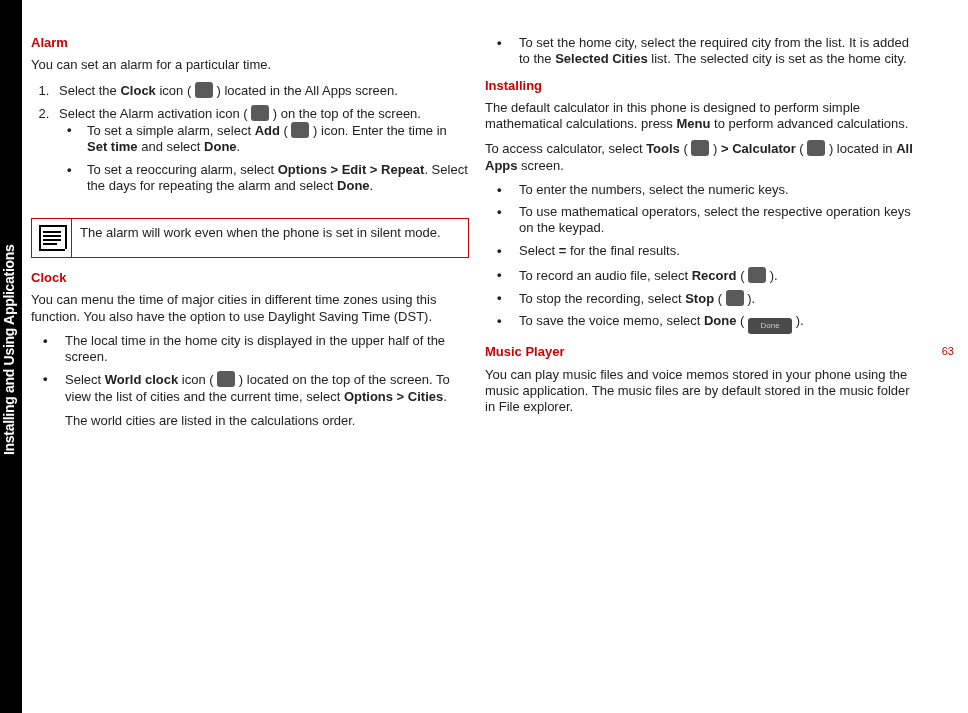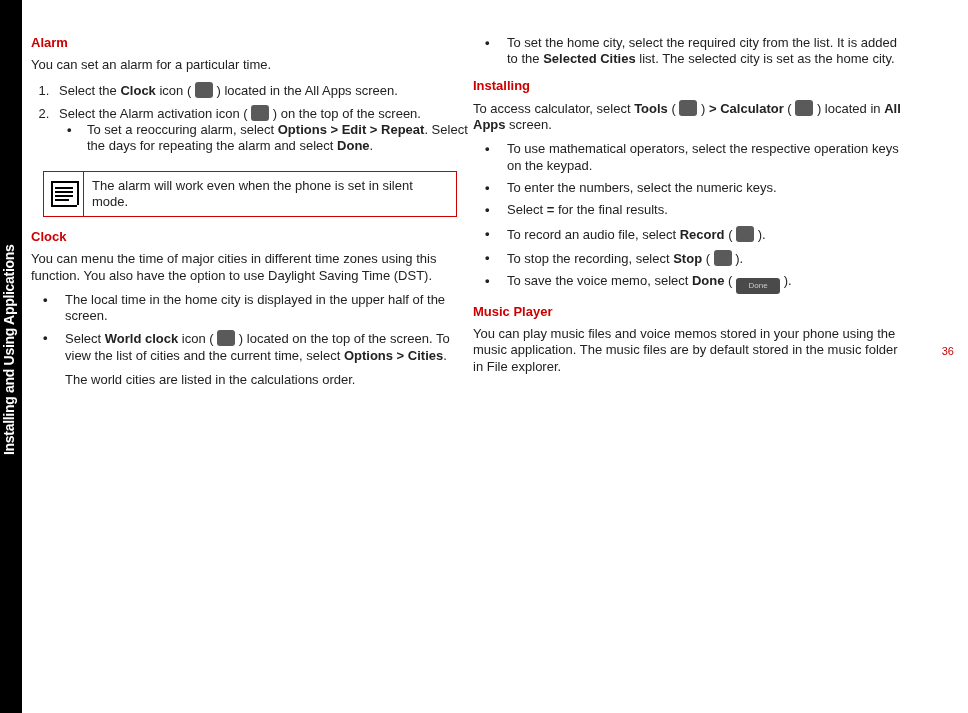--- a/index.html
+++ b/index.html
@@ -34,36 +34,36 @@
     font-family: Arial, sans-serif;
     font-stretch: condensed;
     letter-spacing: -0.3px;
   }
   .columns {
     position: absolute;
     left: 31px;
     top: 35px;
     width: 907px;
     display: flex;
-    gap: 4px;
+    gap: 16px;
   }
   .col {
     width: 438px;
   }
   h3 {
     color: #c00;
     font-weight: bold;
     font-size: 13px;
     margin-bottom: 6px;
     margin-top: 10px;
     font-stretch: condensed;
   }
   h3:first-child { margin-top: 0; }
   p { margin-bottom: 8px; }
-  ol { padding-left: 22px; margin-bottom: 16px; }
+  ol { padding-left: 22px; margin-bottom: 24px; }
   ol > li { padding-left: 6px; margin-bottom: 6px; }
   ul { list-style: none; padding-left: 0; margin-bottom: 8px; }
   ul > li { position: relative; padding-left: 34px; margin-bottom: 6px; }
   ul > li::before {
     content: "•";
     position: absolute;
     left: 12px;
     top: 0;
     font-weight: bold;
   }
@@ -84,21 +84,21 @@
     background: #4a4a4a;
     color: #ccc;
     font-size: 8px;
     text-align: center;
     line-height: 16px;
   }
   .note-box {
     border: 1.5px solid #c00;
     display: flex;
     align-items: stretch;
-    margin: 10px 12px 12px;
+    margin: 10px 0 12px;
   }
   .note-icon-cell {
     width: 40px;
     border-right: 1.5px solid #c00;
     display: flex;
     align-items: center;
     justify-content: center;
     padding: 6px 4px;
   }
   .note-icon-wrap {
@@ -135,37 +135,38 @@
     font-size: 11px;
   }
 </style>
 </head>
 <body>
 
 <div class="sidebar">
   <div class="sidebar-text">Installing and Using Applications</div>
 </div>
 
-<div class="page-num">36</div>
+<div class="page-num">63</div>
 
 <div class="columns">
 
   <div class="col">
 
     <h3>Alarm</h3>
     <p>You can set an alarm for a particular time.</p>
 
     <ol>
       <li>
         <span>Select the </span><span class="b">Clock</span><span> icon ( </span><span class="icon"></span><span> ) located in the All Apps screen.</span>
       </li>
       <li>
         <span>Select the Alarm activation icon ( </span><span class="icon"></span><span> ) on the top of the screen.</span>
 
         <ul>
+          <li>To set a simple alarm, select <span class="b">Add</span> ( <span class="icon"></span> ) icon. Enter the time in <span class="b">Set time</span> and select <span class="b">Done</span>.</li>
           <li>To set a reoccuring alarm, select <span class="b">Options &gt; Edit &gt; Repeat</span>. Select the days for repeating the alarm and select <span class="b">Done</span>.</li>
         </ul>
       </li>
     </ol>
 
     <div class="note-box">
       <div class="note-icon-cell">
         <div class="note-icon-wrap"></div>
       </div>
       <div class="note-text-cell">The alarm will work even when the phone is set in silent mode.</div>
@@ -181,24 +182,25 @@
 
   </div>
 
   <div class="col">
 
     <ul>
       <li>To set the home city, select the required city from the list. It is added to the <span class="b">Selected Cities</span> list. The selected city is set as the home city.</li>
     </ul>
 
     <h3>Installing</h3>
+    <p>The default calculator in this phone is designed to perform simple mathematical calculations. press <span class="b">Menu</span> to perform advanced calculations.</p>
     <p>To access calculator, select <span class="b">Tools</span> ( <span class="icon"></span> ) <span class="b">&gt; Calculator</span> ( <span class="icon"></span> ) located in <span class="b">All Apps</span> screen.</p>
     <ul>
+      <li>To enter the numbers, select the numeric keys.</li>
       <li>To use mathematical operators, select the respective operation keys on the keypad.</li>
-      <li>To enter the numbers, select the numeric keys.</li>
       <li>Select <span class="b">=</span> for the final results.</li>
     </ul>
 
     <ul>
       <li>To record an audio file, select <span class="b">Record</span> ( <span class="icon"></span> ).</li>
       <li>To stop the recording, select <span class="b">Stop</span> ( <span class="icon"></span> ).</li>
       <li>To save the voice memo, select <span class="b">Done</span> ( <span class="icon icon-done">Done</span> ).</li>
     </ul>
 
     <h3>Music Player</h3>

